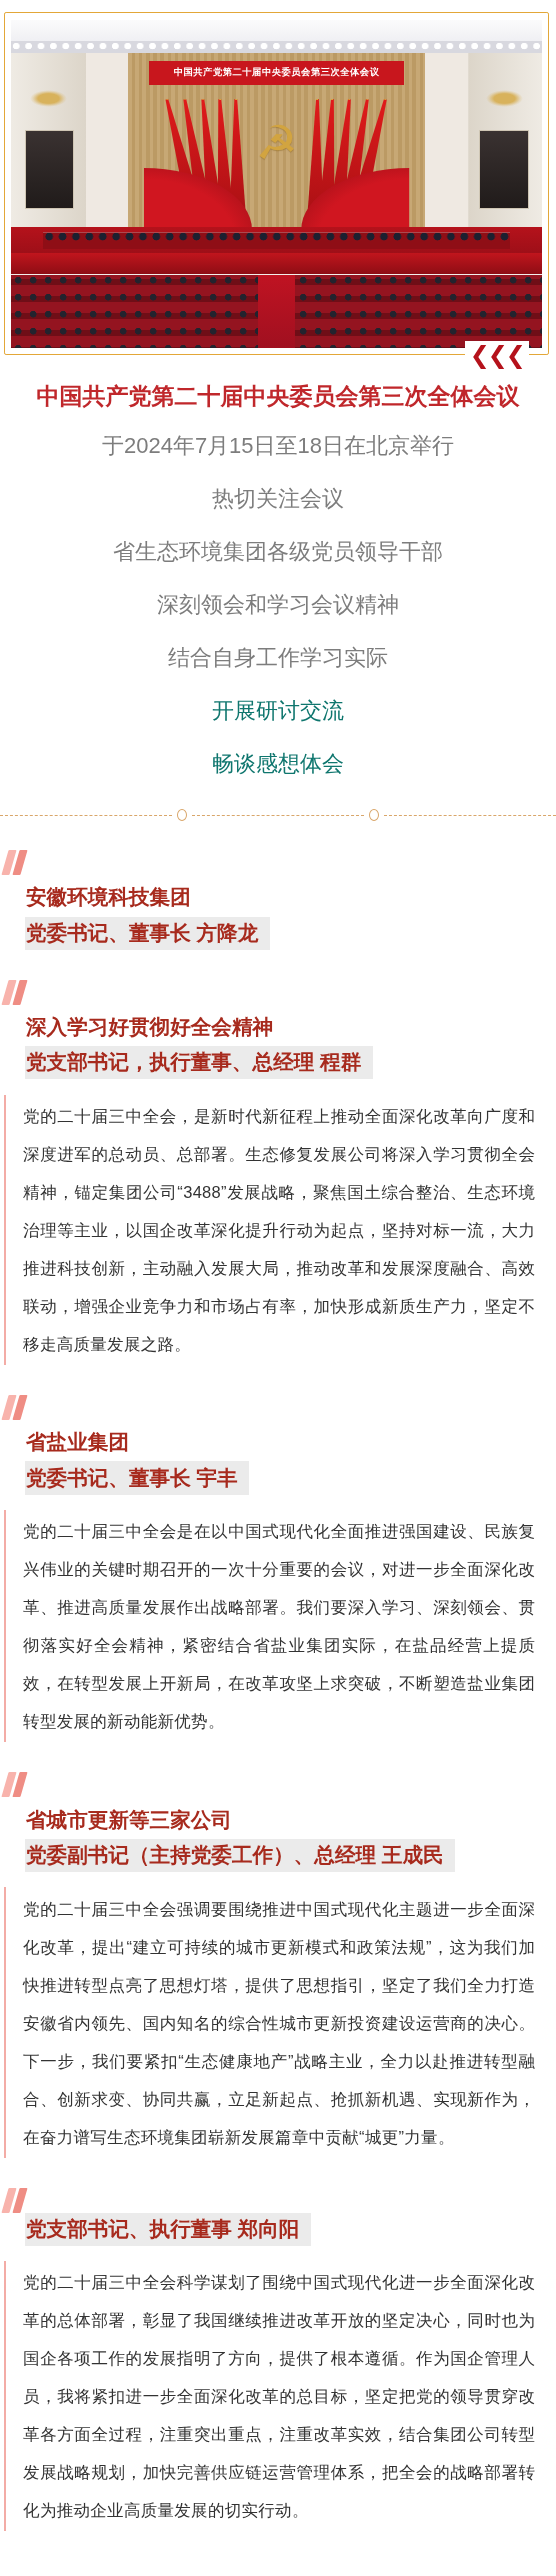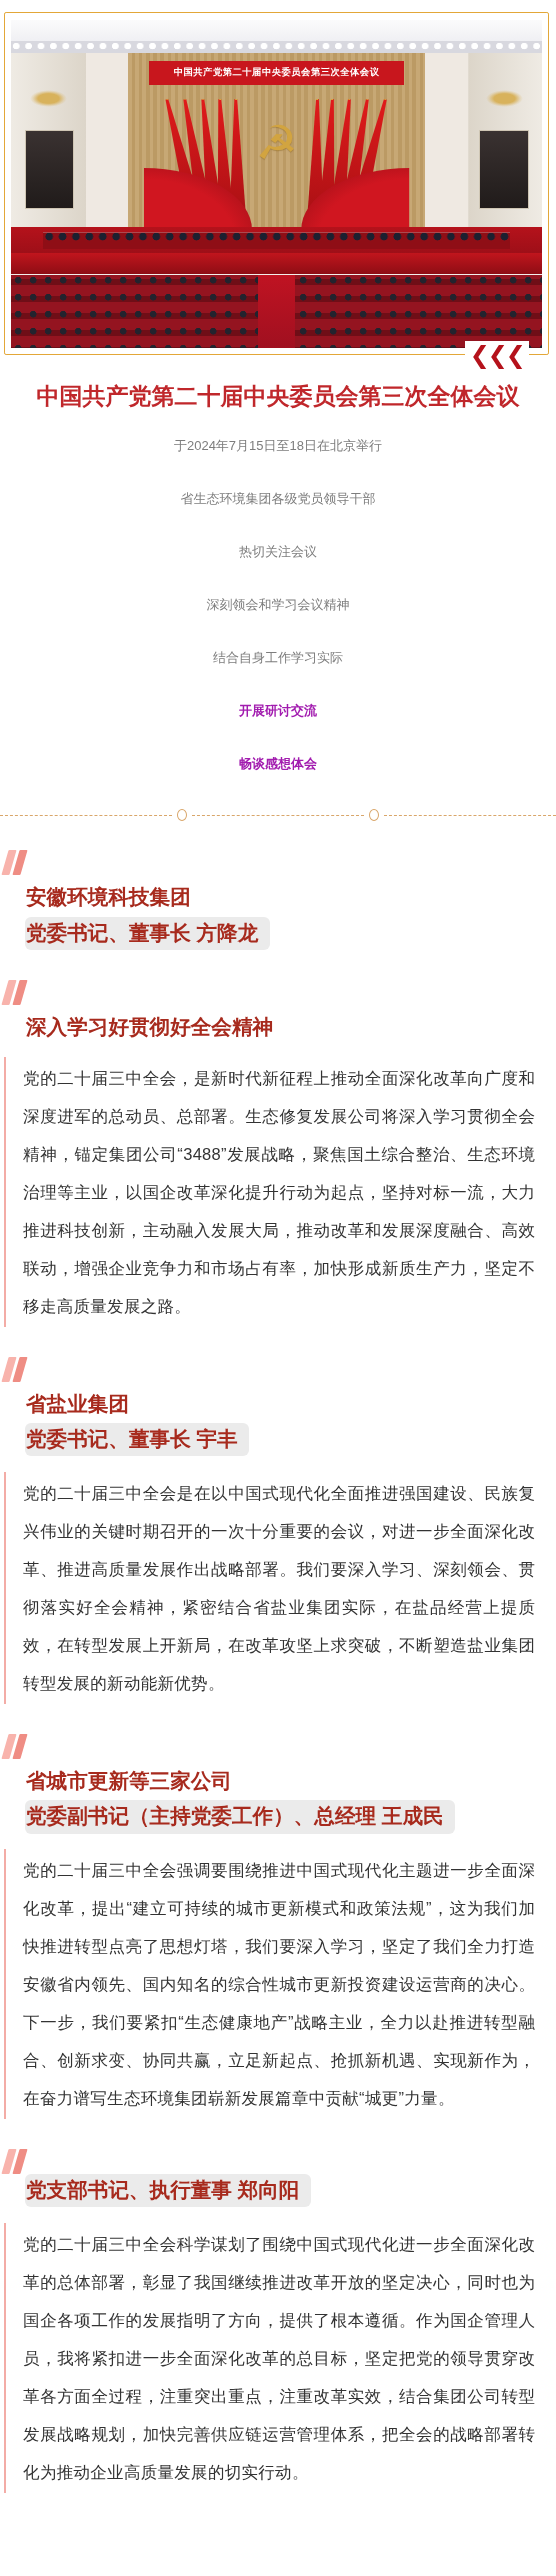--- a/index.html
+++ b/index.html
@@ -54,38 +54,38 @@
       radial-gradient(circle at 7.2px 5.2px,#23232e 3.1px,rgba(0,0,0,0) 3.6px) 0 0/15px 17px,
       repeating-linear-gradient(180deg,#941420 0 4.1px,#6f0e17 4.1px 10.3px,#941420 10.3px 17px),#7c111a;}
   .aisle{position:absolute;left:46.5%;width:7%;top:0;bottom:0;background:linear-gradient(#c01322,#a01020);}
 
   .chevrons{position:absolute;right:27px;top:341px;background:#fff;padding:0 5.2px;
     color:#b5121b;font-size:24px;font-weight:bold;letter-spacing:-2.1px;line-height:27px;}
 
   
   .intro{text-align:center;margin-top:23px;}
   .intro-title{font-size:23px;font-weight:bold;color:#c0272b;line-height:30px;margin:0 0 11.3px;}
-  .intro-line{font-size:13px;line-height:36px;color:#7d7d7d;margin:17px;}
-  .intro-line.red{color:#a21caf;font-weight:bold;}
+  .intro-line{font-size:22px;line-height:36px;color:#7d7d7d;margin:17px;}
+  .intro-line.red{color:#0f766e;font-weight:normal;}
 
   
   .divider{display:flex;align-items:center;margin:28px 0 0;height:10.3px;}
   .divider .dash{flex:1;border-top:1.5px dashed #d9a66a;}
   .divider .ring{width:8.2px;height:10.3px;border:1.5px solid #d9a66a;border-radius:50%;margin:0 5.2px;flex:none;}
 
   
   .section{margin-top:30px;}
   .quote-icon{margin-left:5.2px;height:25px;}
   .quote-icon i{display:inline-block;width:7.7px;height:25px;margin-right:3.6px;
     transform:skewX(-16deg);border-radius:1px;}
   .quote-icon i:nth-child(1){background:#f8b3ac;}
   .quote-icon i:nth-child(2){background:#ef8d84;}
   .sec-company{font-size:20.6px;font-weight:bold;color:#a72a1d;margin:8.2px 20.6px 5.2px 26px;line-height:28px;}
   .sec-role{display:inline-block;font-size:20.6px;font-weight:bold;color:#a72a1d;line-height:26px;
-    background:#ebebeb;padding:3.1px 11.3px 4.1px 1px;margin:0 20.6px 0 25px;border-radius:6px;}
+    background:#ebebeb;padding:3.1px 11.3px 4.1px 1px;margin:0 20.6px 0 25px;}
   .sec-para{font-size:16.5px;line-height:38px;color:#333;text-align:justify;
     margin:15.5px 20.6px 0 4.1px;border-left:2.1px solid #f3aca6;padding:2.1px 0 2.1px 17px;
     letter-spacing:0.3px;}
 </style>
 </head>
 <body>
 
 <div class="page">
 
   <div class="hero">
@@ -132,23 +132,23 @@
       </div>
     </div>
     <div class="chevrons">❮❮❮</div>
   </div>
 
   <div class="intro">
     <p class="intro-title">中国共产党第二十届中央委员会第三次全体会议</p>
 
       <p class="intro-line gray">于2024年7月15日至18日在北京举行</p>
 
+      <p class="intro-line gray">热切关注会议</p>
+
       <p class="intro-line gray">省生态环境集团各级党员领导干部</p>
-
-      <p class="intro-line gray">热切关注会议</p>
 
       <p class="intro-line gray">深刻领会和学习会议精神</p>
 
       <p class="intro-line gray">结合自身工作学习实际</p>
 
       <p class="intro-line red">开展研讨交流</p>
 
       <p class="intro-line red">畅谈感想体会</p>
 
   </div>
@@ -163,35 +163,36 @@
 
     <div class="section">
       <div class="quote-icon"><i></i><i></i></div>
       <div class="sec-company">安徽环境科技集团</div>
       <div><span class="sec-role">党委书记、董事长 方降龙</span></div>
     </div>
 
     <div class="section">
       <div class="quote-icon"><i></i><i></i></div>
       <div class="sec-company">深入学习好贯彻好全会精神</div>
+      <div><span class="sec-role">党支部书记，执行董事、总经理 程群</span></div>
       <div class="sec-para">党的二十届三中全会，是新时代新征程上推动全面深化改革向广度和深度进军的总动员、总部署。生态修复发展公司将深入学习贯彻全会精神，锚定集团公司“3488”发展战略，聚焦国土综合整治、生态环境治理等主业，以国企改革深化提升行动为起点，坚持对标一流，大力推进科技创新，主动融入发展大局，推动改革和发展深度融合、高效联动，增强企业竞争力和市场占有率，加快形成新质生产力，坚定不移走高质量发展之路。</div>
     </div>
 
     <div class="section">
       <div class="quote-icon"><i></i><i></i></div>
       <div class="sec-company">省盐业集团</div>
       <div><span class="sec-role">党委书记、董事长 宇丰</span></div>
       <div class="sec-para">党的二十届三中全会是在以中国式现代化全面推进强国建设、民族复兴伟业的关键时期召开的一次十分重要的会议，对进一步全面深化改革、推进高质量发展作出战略部署。我们要深入学习、深刻领会、贯彻落实好全会精神，紧密结合省盐业集团实际，在盐品经营上提质效，在转型发展上开新局，在改革攻坚上求突破，不断塑造盐业集团转型发展的新动能新优势。</div>
     </div>
 
     <div class="section">
       <div class="quote-icon"><i></i><i></i></div>
       <div class="sec-company">省城市更新等三家公司</div>
       <div><span class="sec-role">党委副书记（主持党委工作）、总经理 王成民</span></div>
-      <div class="sec-para">党的二十届三中全会强调要围绕推进中国式现代化主题进一步全面深化改革，提出“建立可持续的城市更新模式和政策法规”，这为我们加快推进转型点亮了思想灯塔，我们要深入学习，坚定了我们全力打造安徽省内领先、国内知名的综合性城市更新投资建设运营商的决心。下一步，我们要紧扣“生态健康地产”战略主业，全力以赴推进转型融合、创新求变、协同共赢，立足新起点、抢抓新机遇、实现新作为，在奋力谱写生态环境集团崭新发展篇章中贡献“城更”力量。</div>
+      <div class="sec-para">党的二十届三中全会强调要围绕推进中国式现代化主题进一步全面深化改革，提出“建立可持续的城市更新模式和政策法规”，这为我们加快推进转型点亮了思想灯塔，提供了思想指引，坚定了我们全力打造安徽省内领先、国内知名的综合性城市更新投资建设运营商的决心。下一步，我们要紧扣“生态健康地产”战略主业，全力以赴推进转型融合、创新求变、协同共赢，立足新起点、抢抓新机遇、实现新作为，在奋力谱写生态环境集团崭新发展篇章中贡献“城更”力量。</div>
     </div>
 
     <div class="section">
       <div class="quote-icon"><i></i><i></i></div>
       <div><span class="sec-role">党支部书记、执行董事 郑向阳</span></div>
       <div class="sec-para">党的二十届三中全会科学谋划了围绕中国式现代化进一步全面深化改革的总体部署，彰显了我国继续推进改革开放的坚定决心，同时也为国企各项工作的发展指明了方向，提供了根本遵循。作为国企管理人员，我将紧扣进一步全面深化改革的总目标，坚定把党的领导贯穿改革各方面全过程，注重突出重点，注重改革实效，结合集团公司转型发展战略规划，加快完善供应链运营管理体系，把全会的战略部署转化为推动企业高质量发展的切实行动。</div>
     </div>
 
 </div>
 

